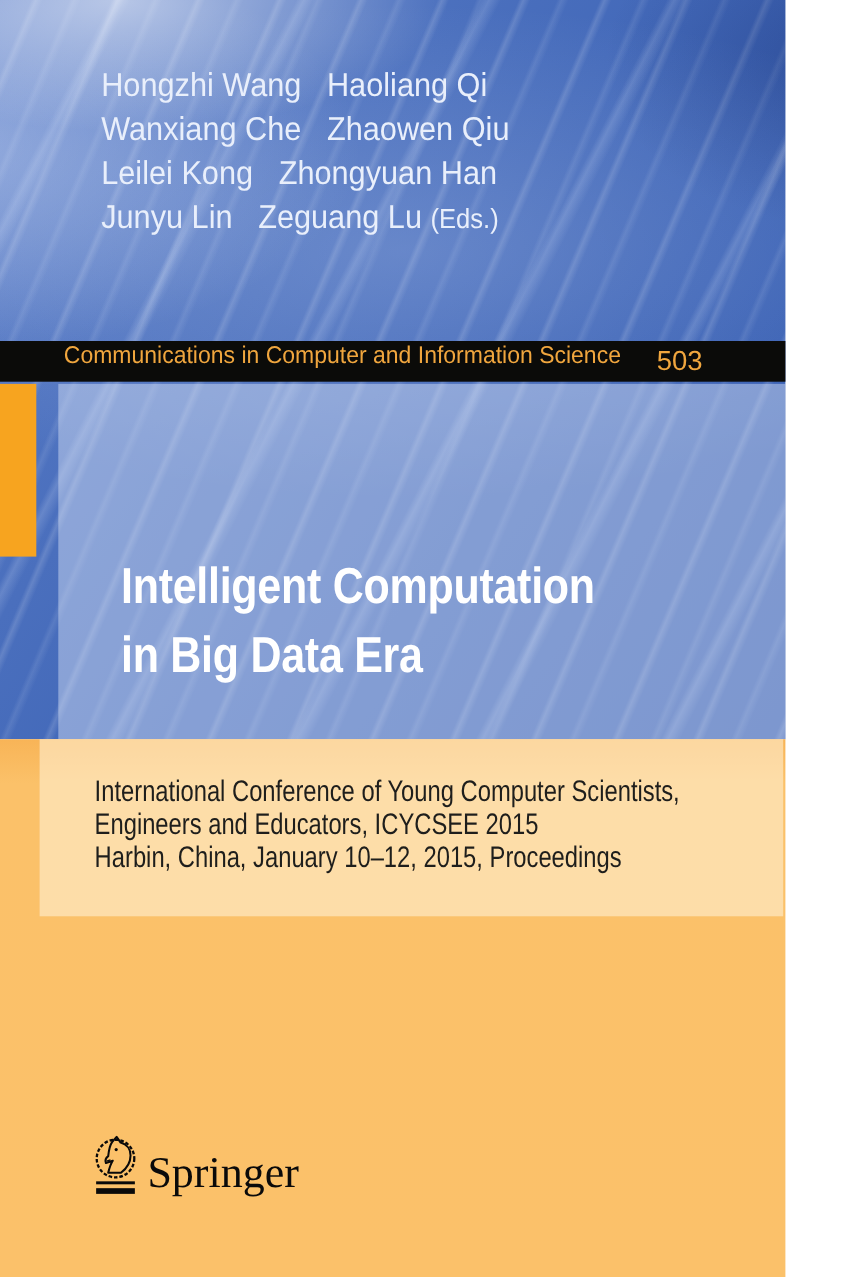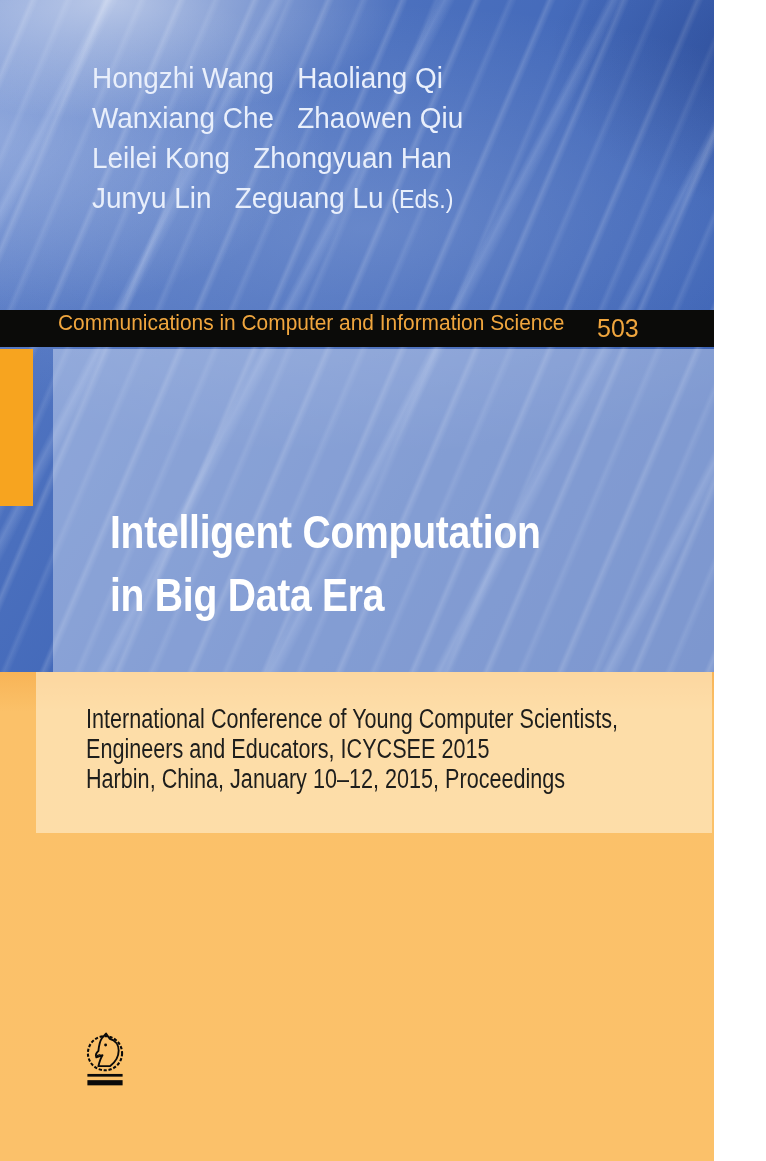--- a/index.html
+++ b/index.html
@@ -136,16 +136,17 @@
 
     <svg class="horse-icon" width="42" height="58" viewBox="0 0 40 56" aria-hidden="true">
       <circle cx="20" cy="20.5" r="16.5" fill="none" stroke="#0a0a0a" stroke-width="2" stroke-dasharray="3.1 1.7"></circle>
       <path d="M17 6 L21 1.5 L24.5 6.5 C30 8 33.2 12.5 33.2 17.8 C33.2 24.2 29.8 29.2 24.8 33 L13.6 33 C14.6 28.8 15.6 25.4 17.6 22.4 L11.6 24.4 C10.6 22 11.6 20 13.6 18.4 C14.1 13.6 15.1 8.6 17 6 Z" fill="none" stroke="#0a0a0a" stroke-width="1.8" stroke-linejoin="round"></path>
       <circle cx="20.6" cy="12.6" r="1.4" fill="#0a0a0a"></circle>
       <path d="M12.2 22.8 l3.4 -1.1" stroke="#0a0a0a" stroke-width="1.2" fill="none"></path>
       <rect x="3" y="40.5" width="34" height="2.6" fill="#0a0a0a"></rect>
       <rect x="3" y="46.5" width="34" height="5" fill="#0a0a0a"></rect>
     </svg>
 
+    <div class="springer-wordmark">Springer</div>
 
   </div>
 
 </div>
 
 </body></html>

